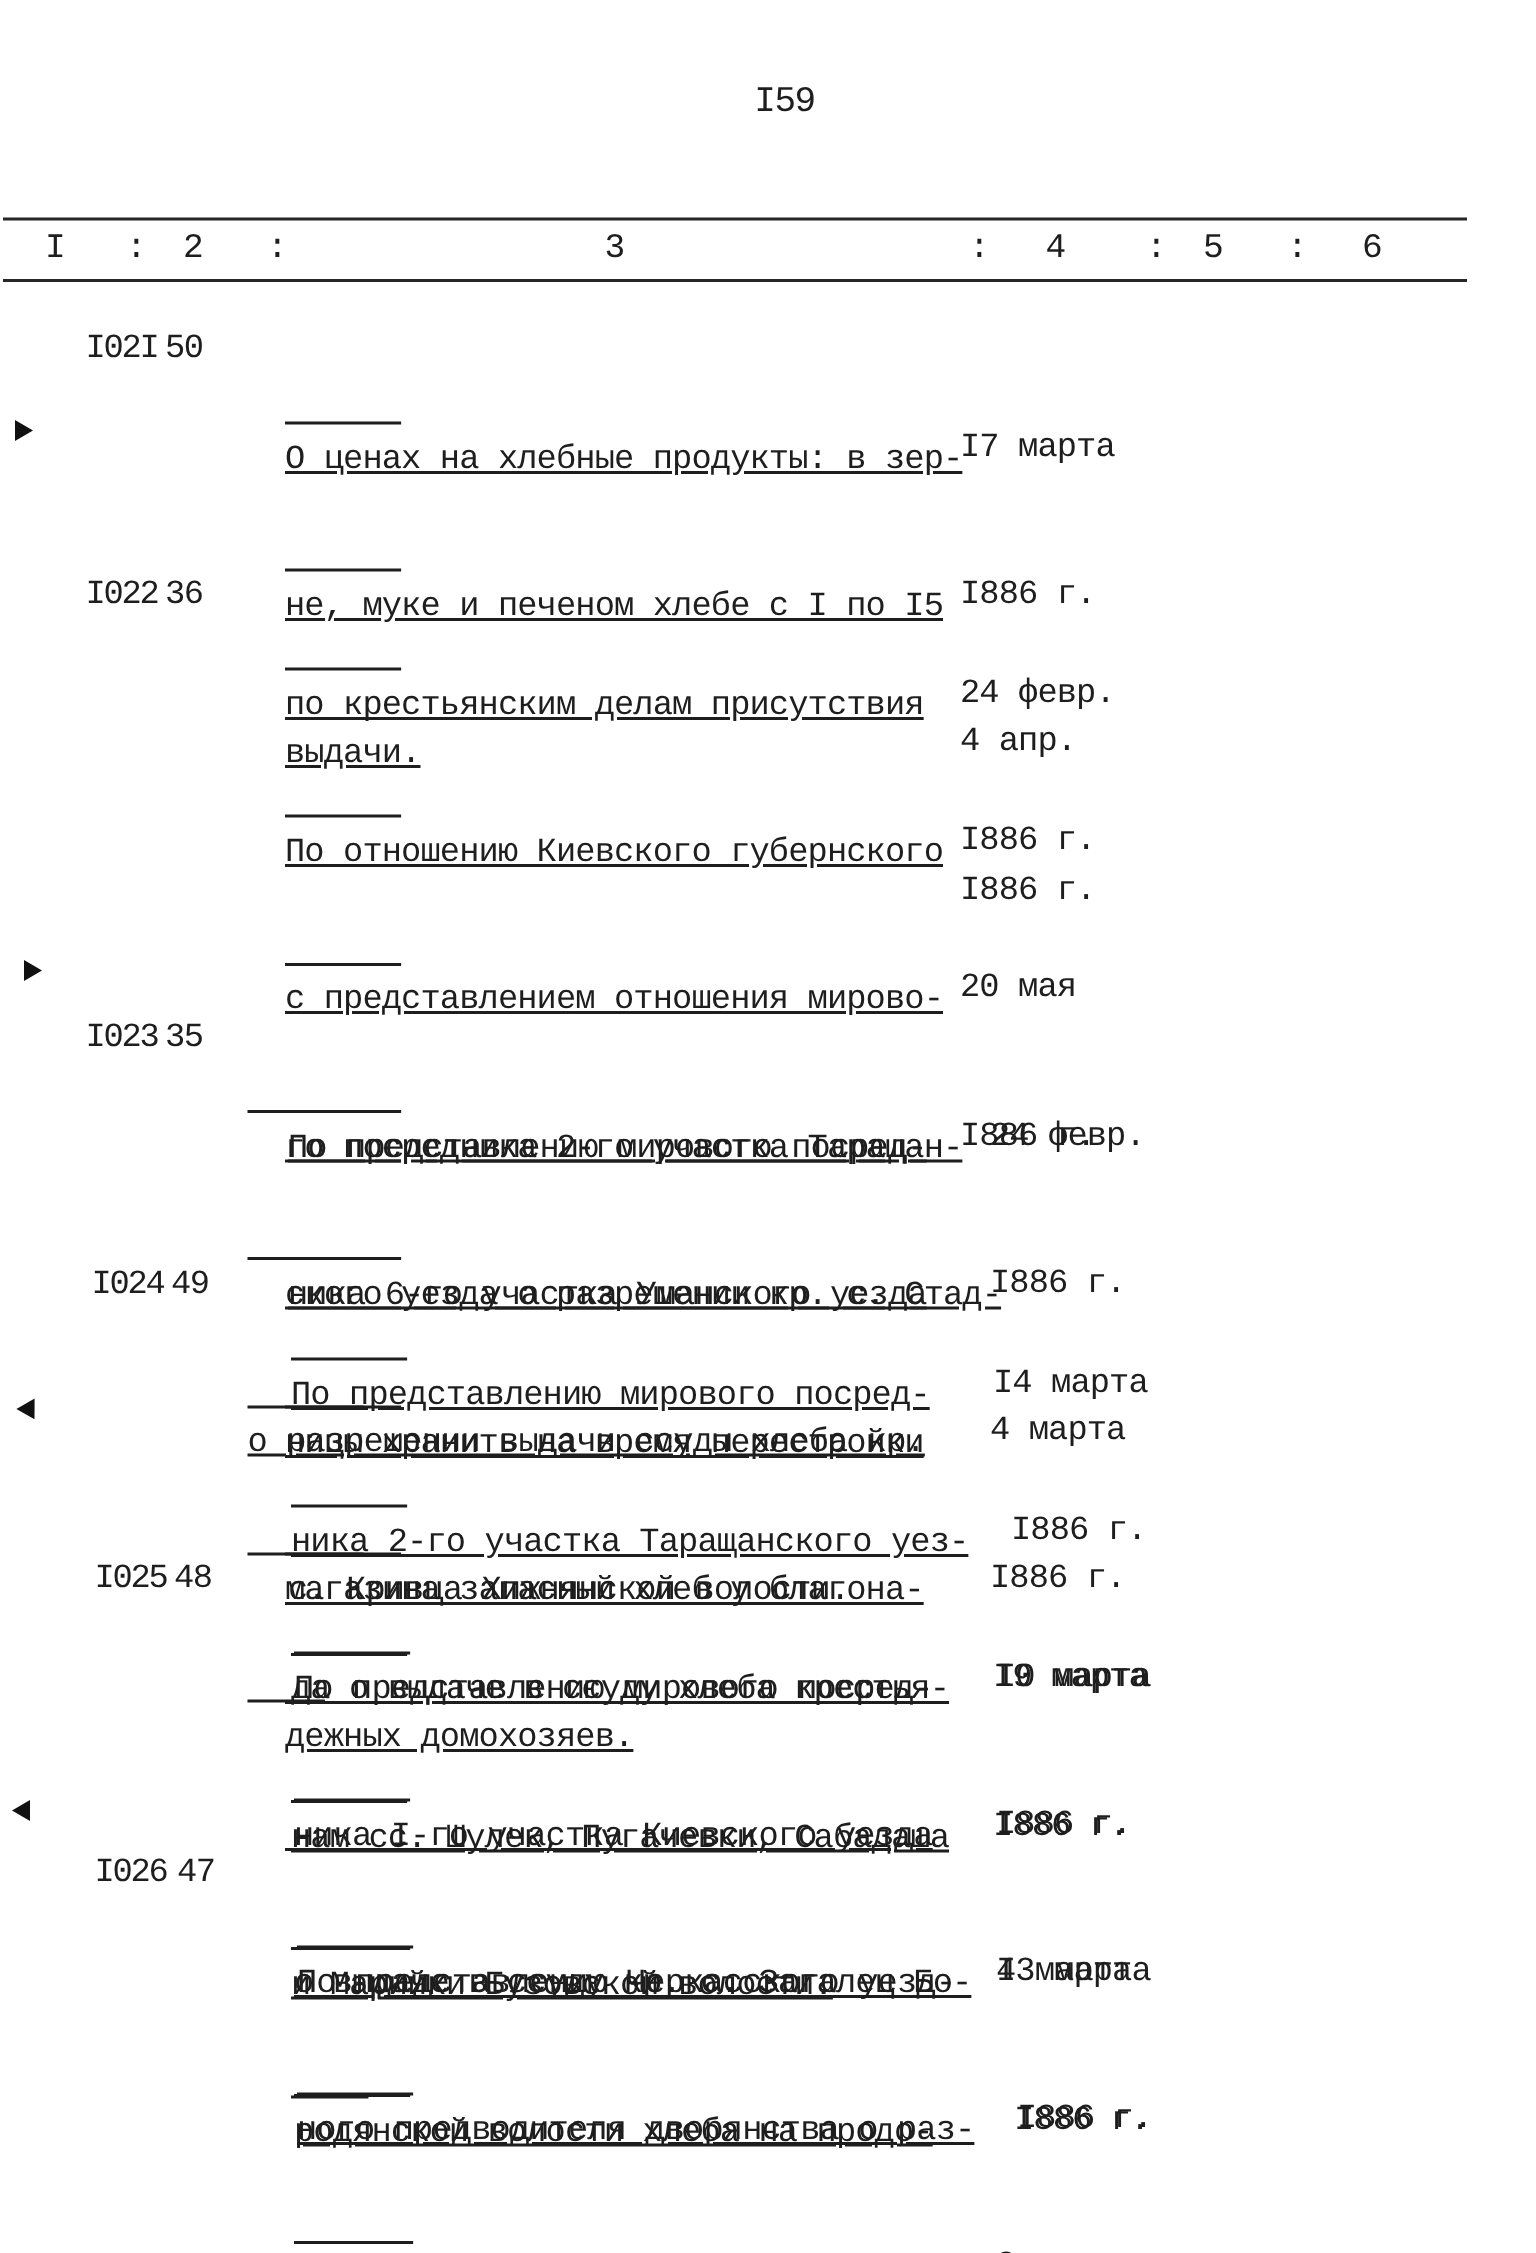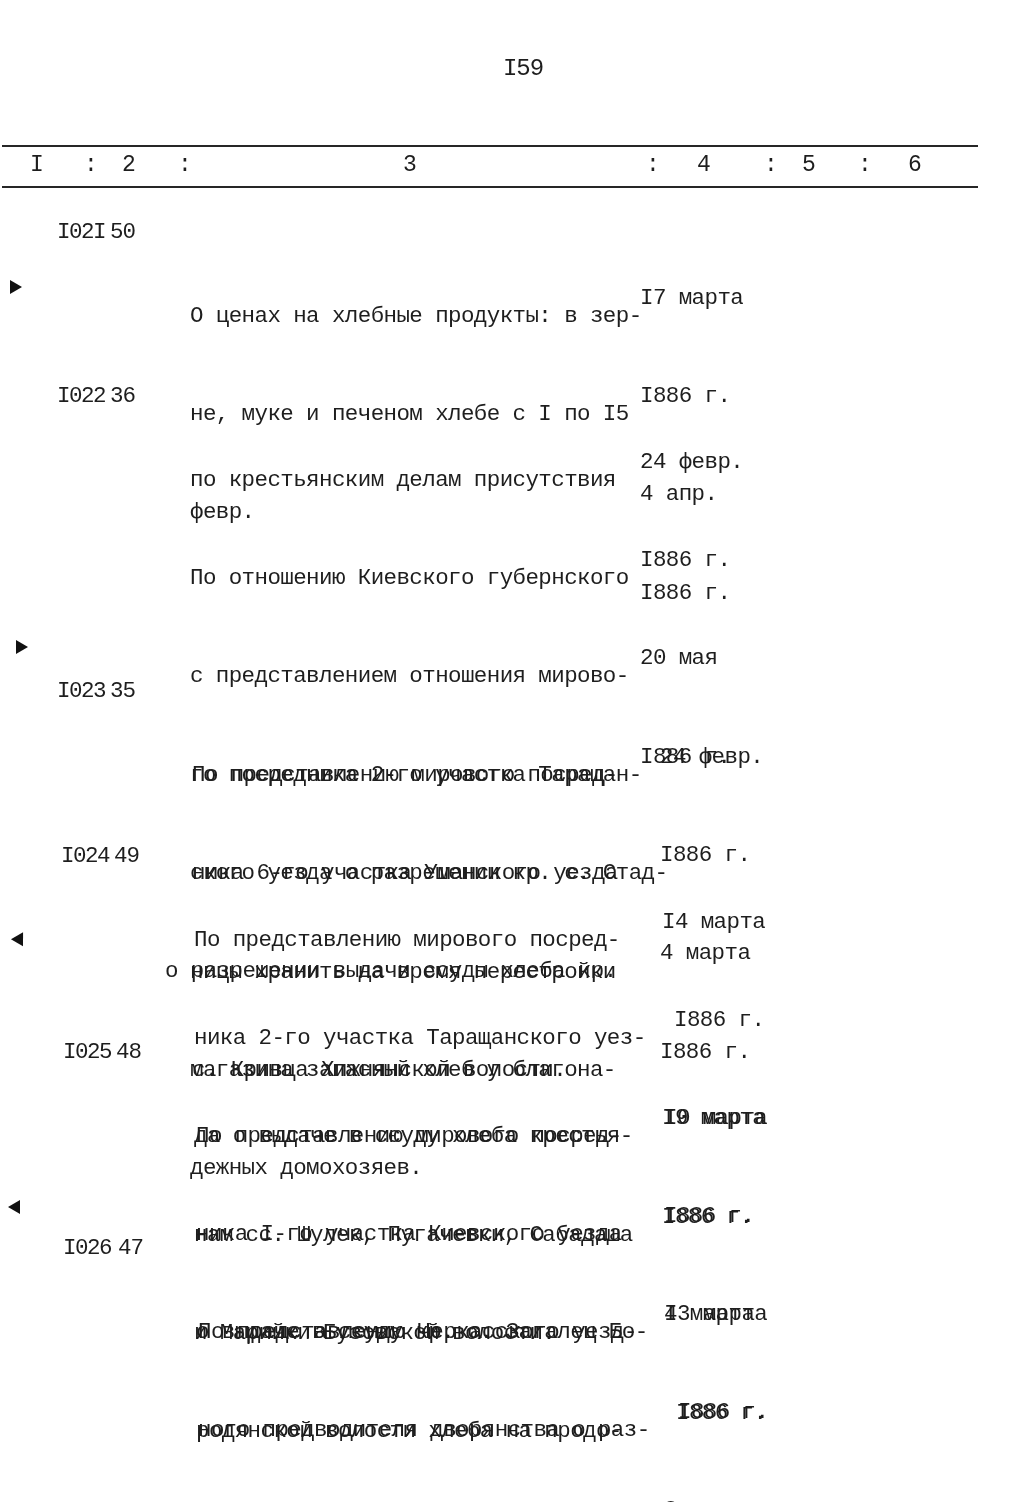--- a/index.html
+++ b/index.html
@@ -61,23 +61,24 @@
     }
     .entry .sheet {
       position: absolute;
       left: 110px;
       top: 0;
       letter-spacing: -1px;
     }
     .entry .desc {
       position: absolute;
       left: 190px;
-      top: 18px;
+      top: 8px;
       white-space: pre;
       letter-spacing: -0.6px;
+      text-decoration: underline;
     }
     .entry .dates {
       position: absolute;
       left: 640px;
       top: 0;
       white-space: pre;
       letter-spacing: -0.6px;
     }
     .entry .desc div, .entry .dates div {
       height: 32.8px;
@@ -113,21 +114,21 @@
     <span style="left:908px">6</span>
   </div>
   <div class="rule bottom"></div>
 
   <div class="entry" style="top:216px">
     <span class="num">I02I</span>
     <span class="sheet">50</span>
     <div class="desc">
       <div>О ценах на хлебные продукты: в зер-</div>
       <div>не, муке и печеном хлебе с I по I5</div>
-      <div>февр.</div>
+      <div>выдачи.</div>
     </div>
     <div class="dates">
       <div>I7 марта</div>
       <div>I886 г.</div>
       <div>4 апр.</div>
       <div>I886 г.</div>
     </div>
   </div>
 
   <div class="entry" style="top:380px">

